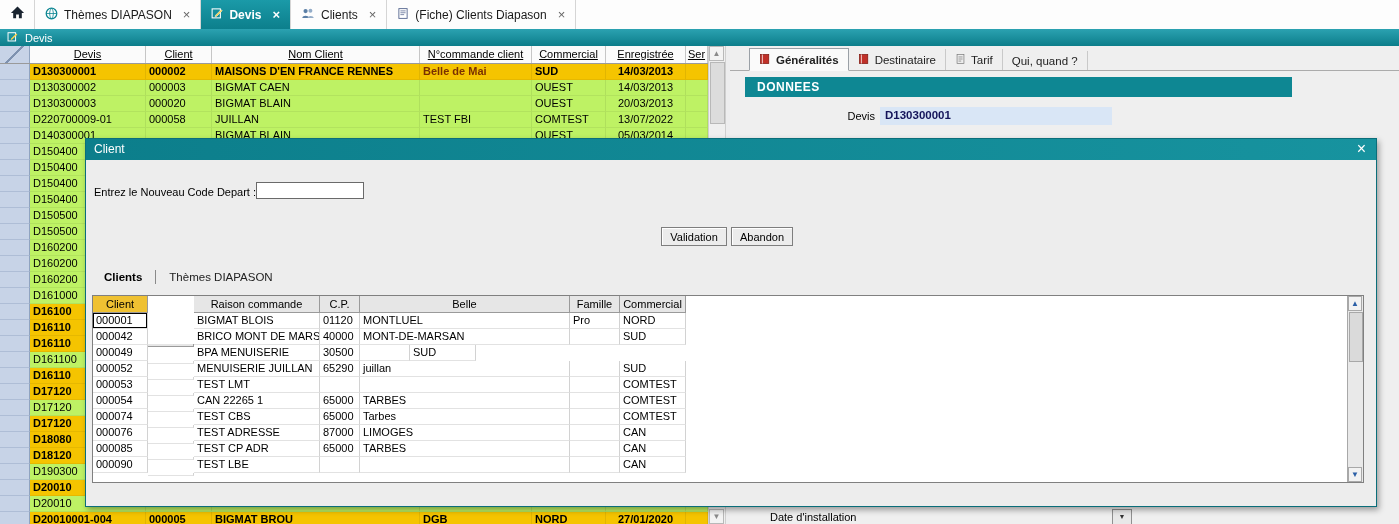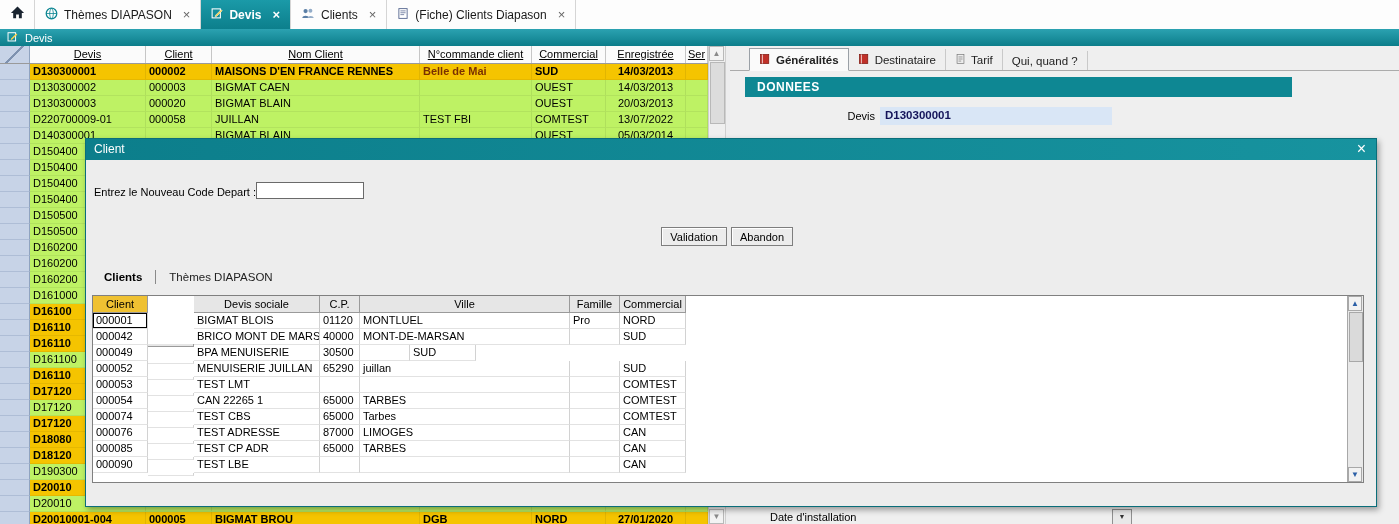--- a/index.html
+++ b/index.html
@@ -533,23 +533,23 @@
     <div class="dtabs">
       <span class="dtab active">Clients</span>
       <span class="dtabdiv"></span>
       <span class="dtab">Thèmes DIAPASON</span>
     </div>
 
     <div class="ctable">
       <div class="chead">
         <div class="ch sorted w-client">Client</div>
         <div class="ch w-reseau">Réseau</div>
-        <div class="ch w-raison">Devis sociale</div>
+        <div class="ch w-raison">Raison commande</div>
         <div class="ch w-cp">C.P.</div>
-        <div class="ch w-ville">Ville</div>
+        <div class="ch w-ville">Belle</div>
         <div class="ch w-famille">Famille</div>
         <div class="ch w-commercial">Commercial</div>
       </div>
       <div id="client-rows">
           <div class="crow">
             <div class="cc w-client focus">000001</div>
             <div class="cc w-reseau">0</div>
             <div class="cc w-raison">BIGMAT BLOIS</div>
             <div class="cc w-cp">01120</div>
             <div class="cc w-ville">MONTLUEL</div>

